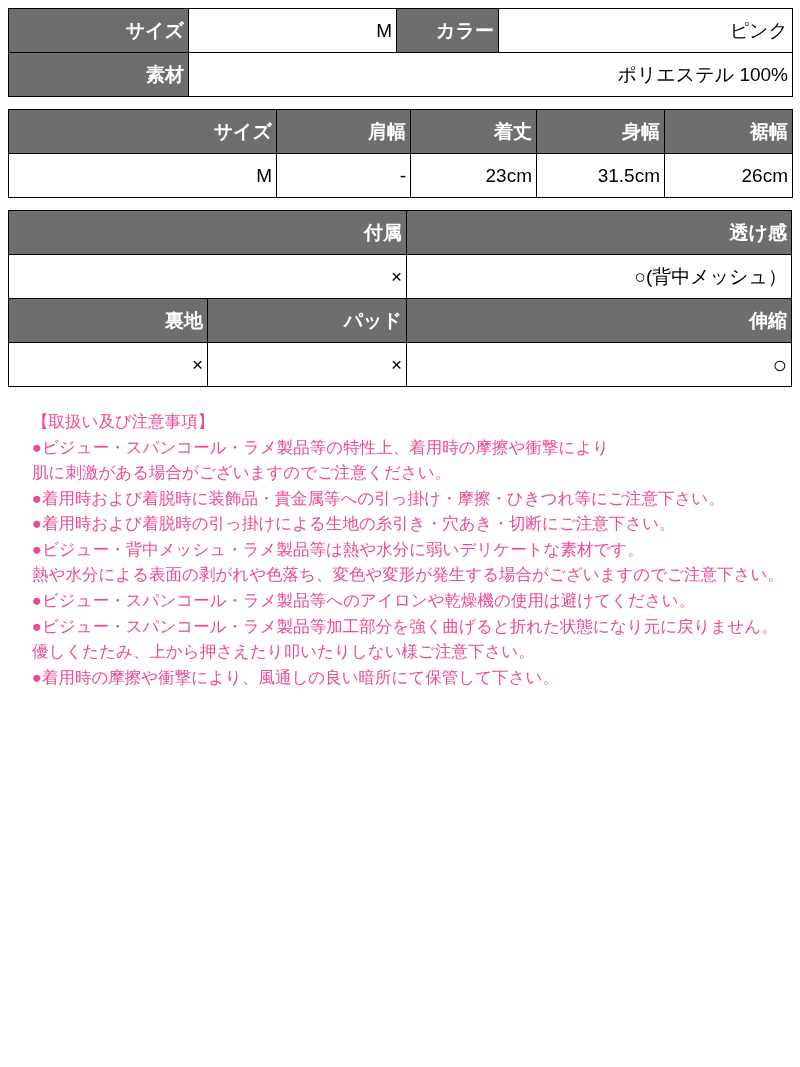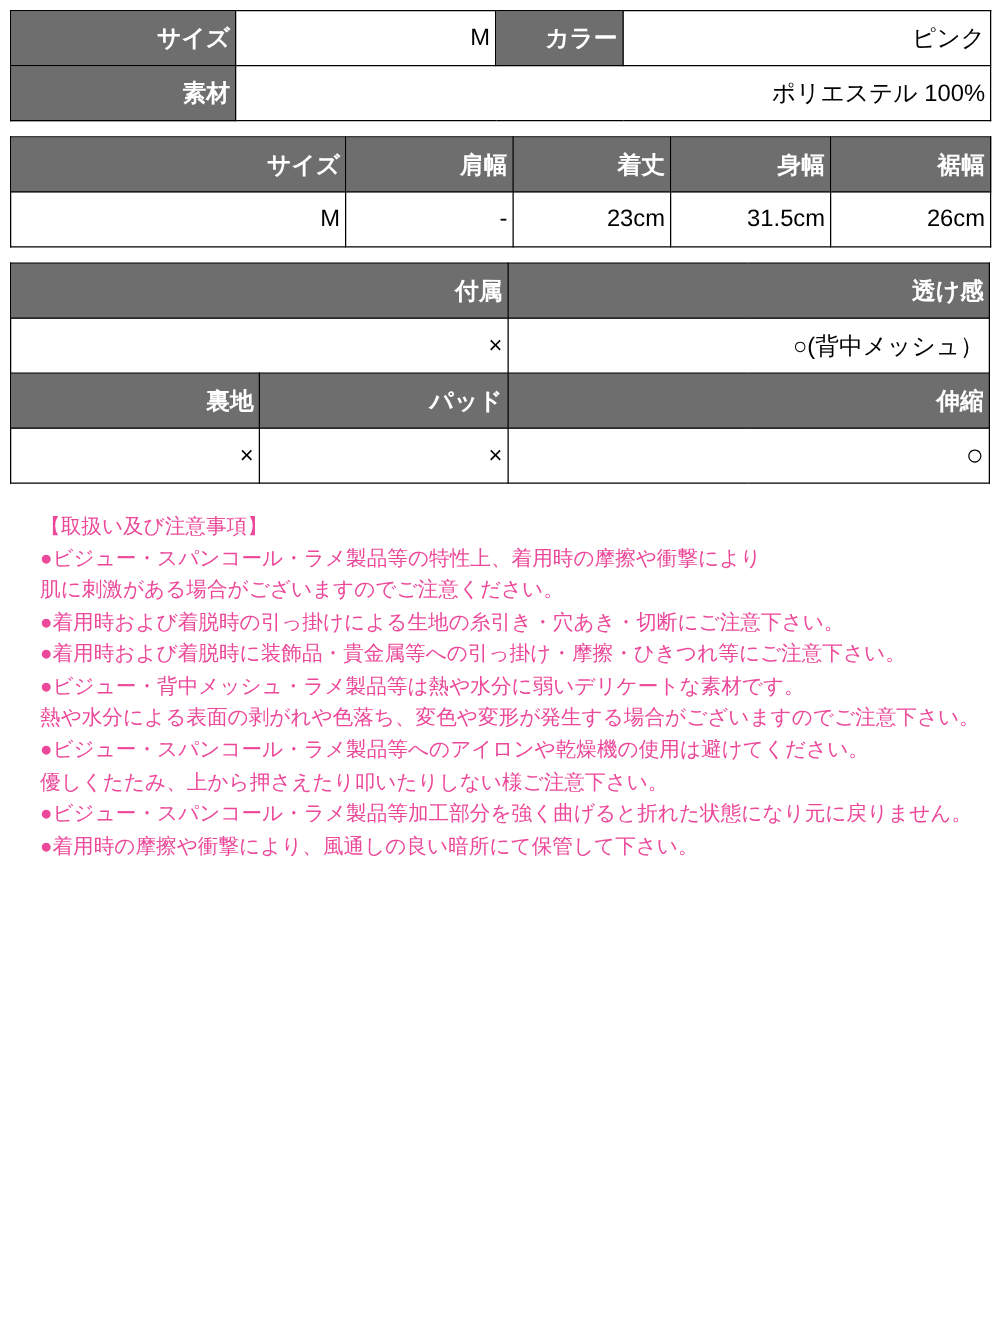--- a/index.html
+++ b/index.html
@@ -118,23 +118,23 @@
         <td class="val">×</td>
         <td class="val" colspan="2" style="font-size:24px">○</td>
       </tr>
     </tbody>
   </table>
 
   <div class="notes">
     <div class="line title">【取扱い及び注意事項】</div>
     <div class="line">●ビジュー・スパンコール・ラメ製品等の特性上、着用時の摩擦や衝撃により</div>
     <div class="line">肌に刺激がある場合がございますのでご注意ください。</div>
+    <div class="line">●着用時および着脱時に装飾品・貴金属等への引っ掛け・摩擦・ひきつれ等にご注意下さい。</div>
     <div class="line">●着用時および着脱時の引っ掛けによる生地の糸引き・穴あき・切断にご注意下さい。</div>
-    <div class="line">●着用時および着脱時に装飾品・貴金属等への引っ掛け・摩擦・ひきつれ等にご注意下さい。</div>
     <div class="line">●ビジュー・背中メッシュ・ラメ製品等は熱や水分に弱いデリケートな素材です。</div>
     <div class="line">熱や水分による表面の剥がれや色落ち、変色や変形が発生する場合がございますのでご注意下さい。</div>
     <div class="line">●ビジュー・スパンコール・ラメ製品等へのアイロンや乾燥機の使用は避けてください。</div>
+    <div class="line">●ビジュー・スパンコール・ラメ製品等加工部分を強く曲げると折れた状態になり元に戻りません。</div>
     <div class="line">優しくたたみ、上から押さえたり叩いたりしない様ご注意下さい。</div>
-    <div class="line">●ビジュー・スパンコール・ラメ製品等加工部分を強く曲げると折れた状態になり元に戻りません。</div>
     <div class="line">●着用時の摩擦や衝撃により、風通しの良い暗所にて保管して下さい。</div>
   </div>
 
 </div>
 
 </body></html>

